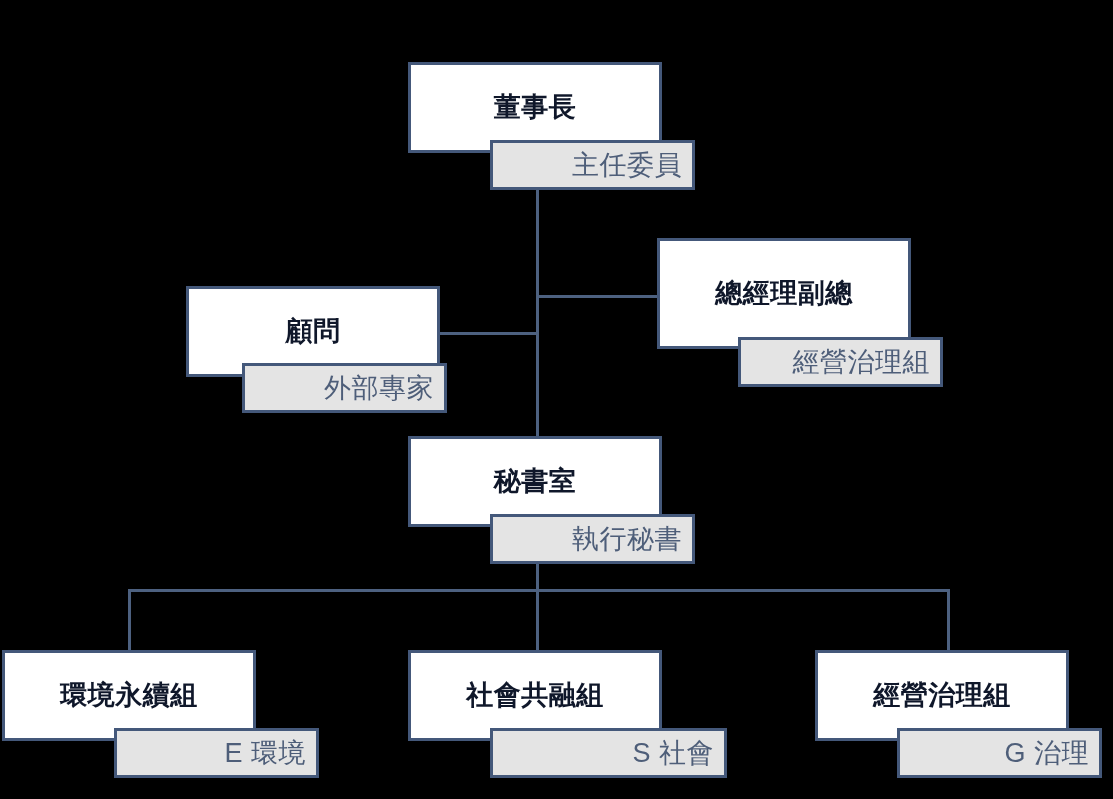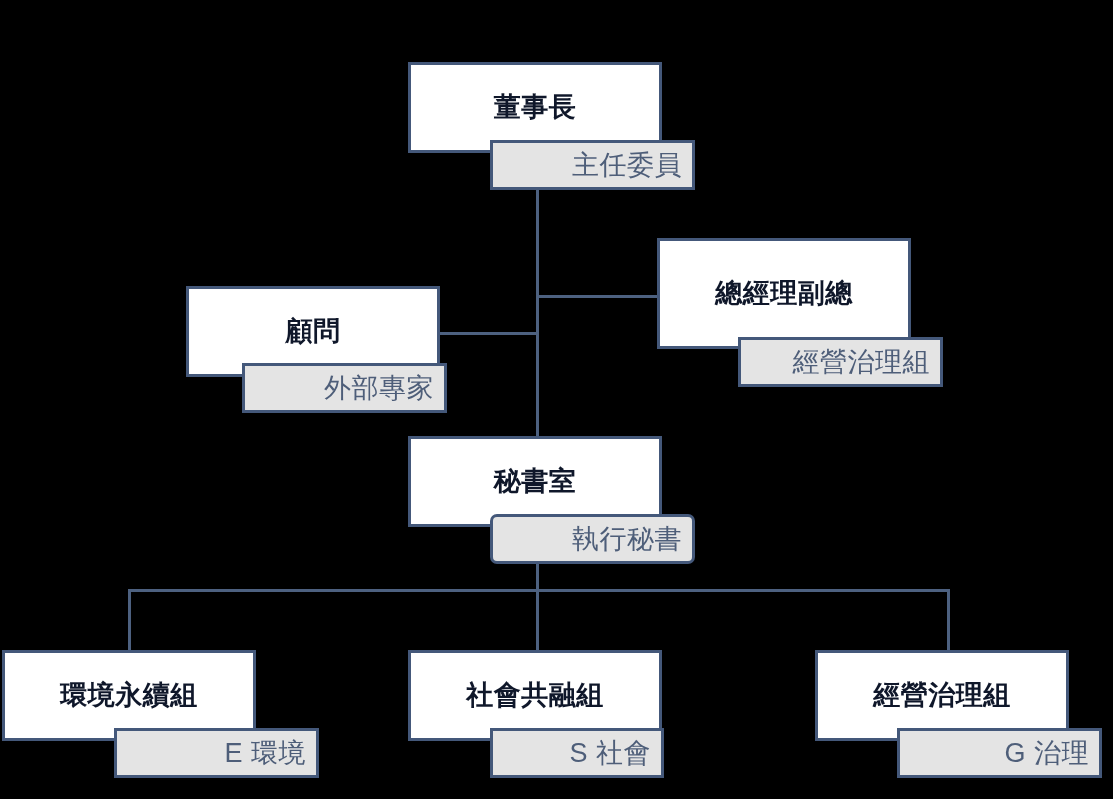--- a/index.html
+++ b/index.html
@@ -87,35 +87,35 @@
   <div class="title-box" style="left:159px;top:286px;width:254px;height:91px;margin-left:27px;">
     <span>顧問</span>
   </div>
   <div class="role-box" style="left:242px;top:363px;width:205px;height:50px;">
     <span>外部專家</span>
   </div>
 
   <div class="title-box" style="left:408px;top:436px;width:254px;height:91px;">
     <span>秘書室</span>
   </div>
-  <div class="role-box" style="left:490px;top:514px;width:205px;height:50px;border-radius:7px;">
+  <div class="role-box" style="left:490px;top:514px;width:205px;height:50px;">
     <span>執行秘書</span>
   </div>
 
   <div class="title-box" style="left:2px;top:650px;width:254px;height:91px;">
     <span>環境永續組</span>
   </div>
   <div class="role-box" style="left:84px;top:728px;width:205px;height:50px;margin-left:30px;">
     <span>E 環境</span>
   </div>
 
   <div class="title-box" style="left:408px;top:650px;width:254px;height:91px;">
     <span>社會共融組</span>
   </div>
-  <div class="role-box" style="left:490px;top:728px;width:174px;height:50px;">
+  <div class="role-box" style="left:490px;top:728px;width:237px;height:50px;">
     <span>S 社會</span>
   </div>
 
   <div class="title-box" style="left:815px;top:650px;width:254px;height:91px;">
     <span>經營治理組</span>
   </div>
   <div class="role-box" style="left:897px;top:728px;width:205px;height:50px;text-align:right;">
     <span>G 治理</span>
   </div>
 

